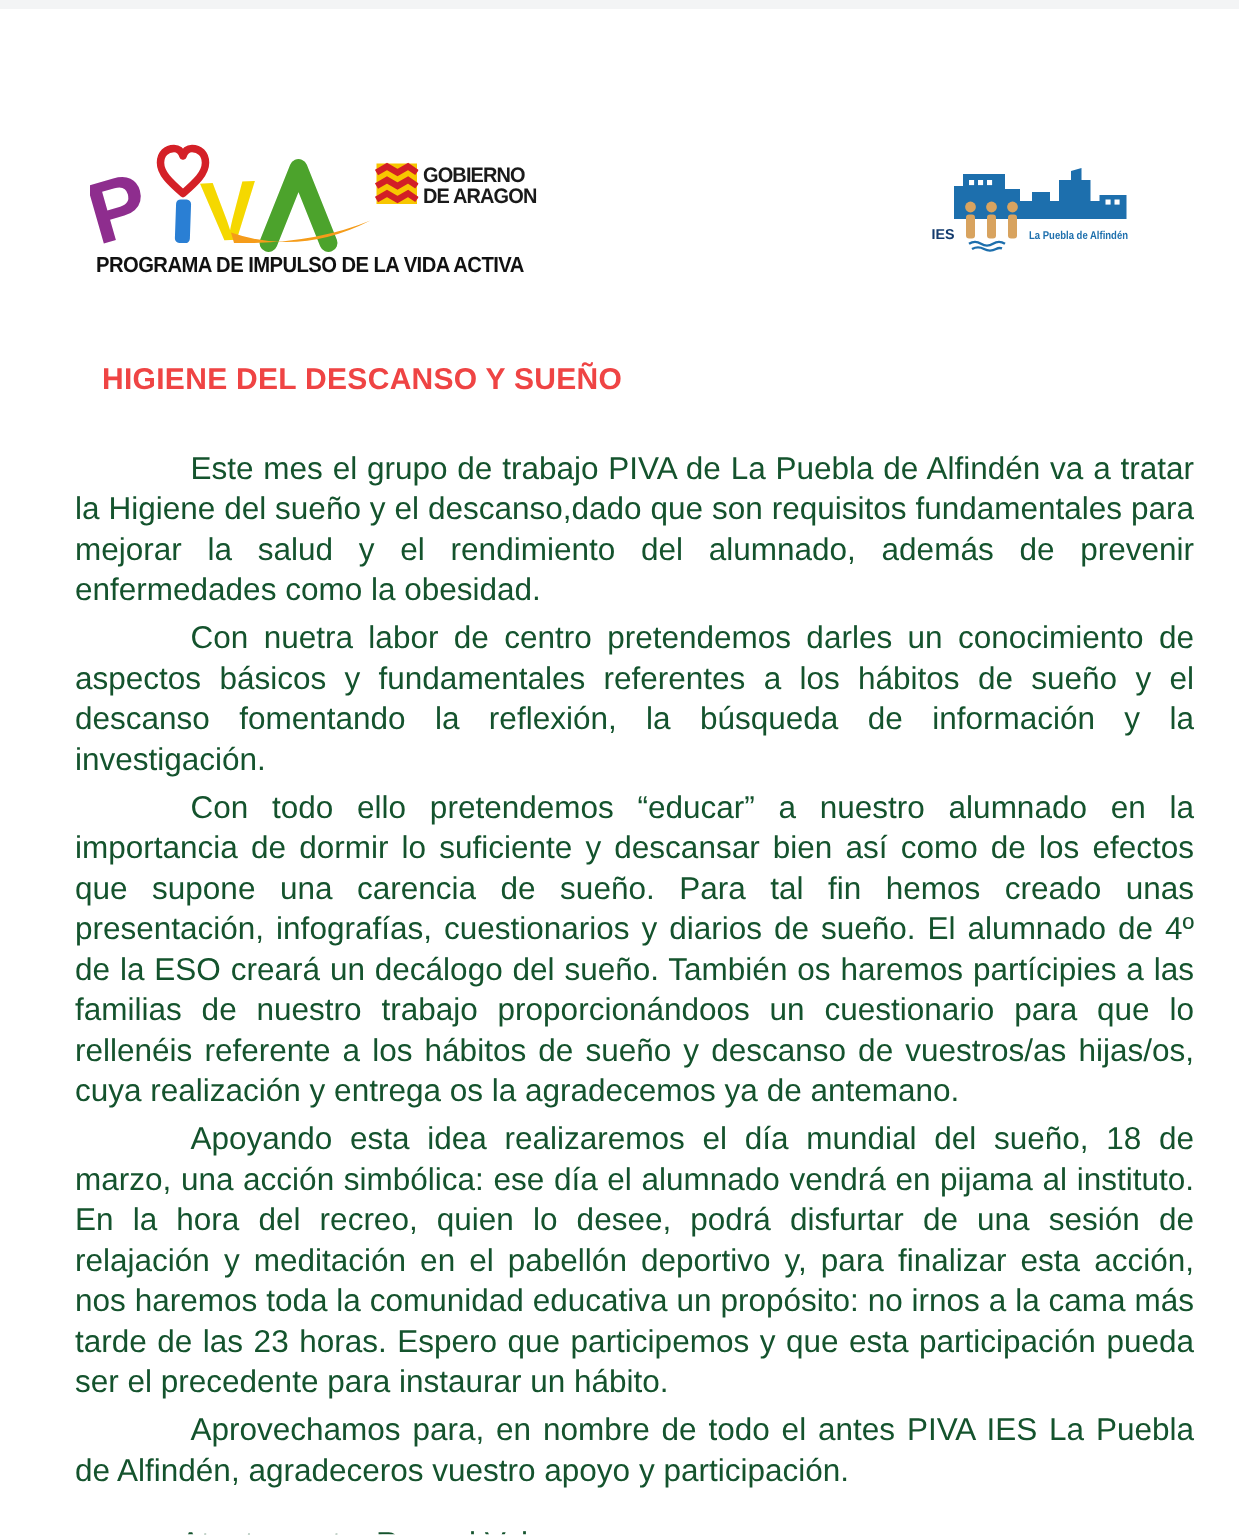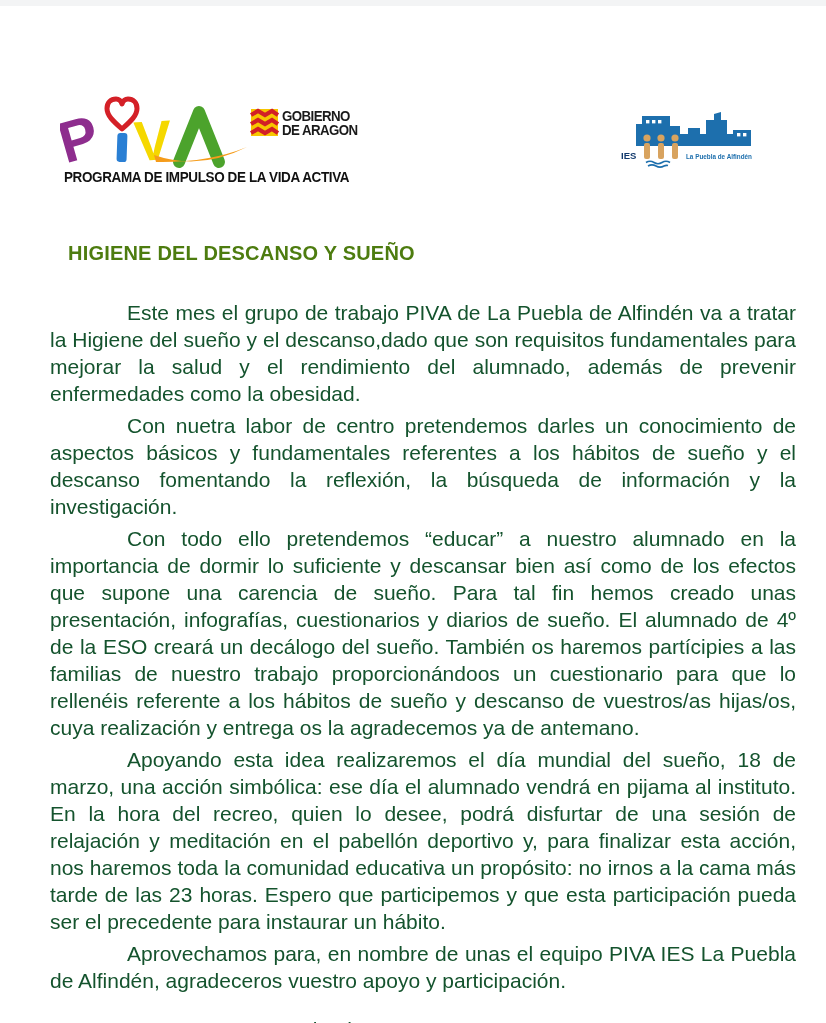--- a/index.html
+++ b/index.html
@@ -67,21 +67,21 @@
     height: 64px;
   }
 
   
   .doc-title {
     position: absolute;
     left: 68px;
     top: 229px;
     font-size: 20px;
     font-weight: bold;
-    color: #4d7c0f;
+    color: #ef4444;
     letter-spacing: 0.2px;
   }
   .doc-body {
     position: absolute;
     left: 50px;
     right: 30px;
     top: 299px;
     color: #14532d;
     font-size: 21px;
     line-height: 27px;
@@ -153,16 +153,16 @@
     <path d="M32,62 Q36,59.8 40,62 Q44,64.2 48,62 Q50,60.9 52,61.6" fill="none" stroke-width="1.6" stroke="#1d6fad"></path>
   </svg>
 
   <h1 class="doc-title">HIGIENE DEL DESCANSO Y SUEÑO</h1>
 
   <div class="doc-body">
     <p>Este mes el grupo de trabajo PIVA de La Puebla de Alfindén va a tratar la Higiene del sueño y el descanso,dado que son requisitos fundamentales para mejorar la salud y el rendimiento del alumnado, además de prevenir enfermedades como la obesidad.</p>
     <p>Con nuetra labor de centro pretendemos darles un conocimiento de aspectos básicos y fundamentales referentes a los hábitos de sueño y el descanso fomentando la reflexión, la búsqueda de información y la investigación.</p>
     <p>Con todo ello pretendemos “educar” a nuestro alumnado en la importancia de dormir lo suficiente y descansar bien así como de los efectos que supone una carencia de sueño. Para tal fin hemos creado unas presentación, infografías, cuestionarios y diarios de sueño. El alumnado de 4º de la ESO creará un decálogo del sueño. También os haremos partícipies a las familias de nuestro trabajo proporcionándoos un cuestionario para que lo rellenéis referente a los hábitos de sueño y descanso de vuestros/as hijas/os, cuya realización y entrega os la agradecemos ya de antemano.</p>
     <p>Apoyando esta idea realizaremos el día mundial del sueño, 18 de marzo, una acción simbólica: ese día el alumnado vendrá en pijama al instituto. En la hora del recreo, quien lo desee, podrá disfurtar de una sesión de relajación y meditación en el pabellón deportivo y, para finalizar esta acción, nos haremos toda la comunidad educativa un propósito: no irnos a la cama más tarde de las 23 horas. Espero que participemos y que esta participación pueda ser el precedente para instaurar un hábito.</p>
-    <p>Aprovechamos para, en nombre de unas el equipo PIVA IES La Puebla de Alfindén, agradeceros vuestro apoyo y participación.</p>
+    <p>Aprovechamos para, en nombre de todo el antes PIVA IES La Puebla de Alfindén, agradeceros vuestro apoyo y participación.</p>
     <p class="doc-closing">Atentamente, Raquel Val</p>
   </div>
 </div>
 
 </body></html>

